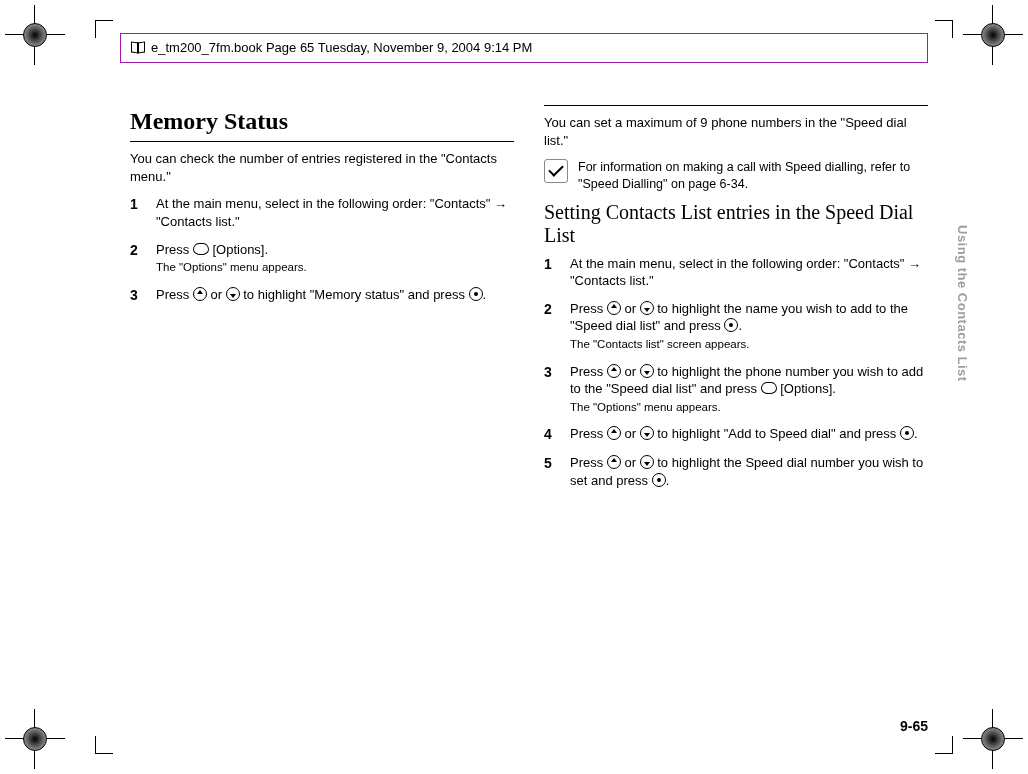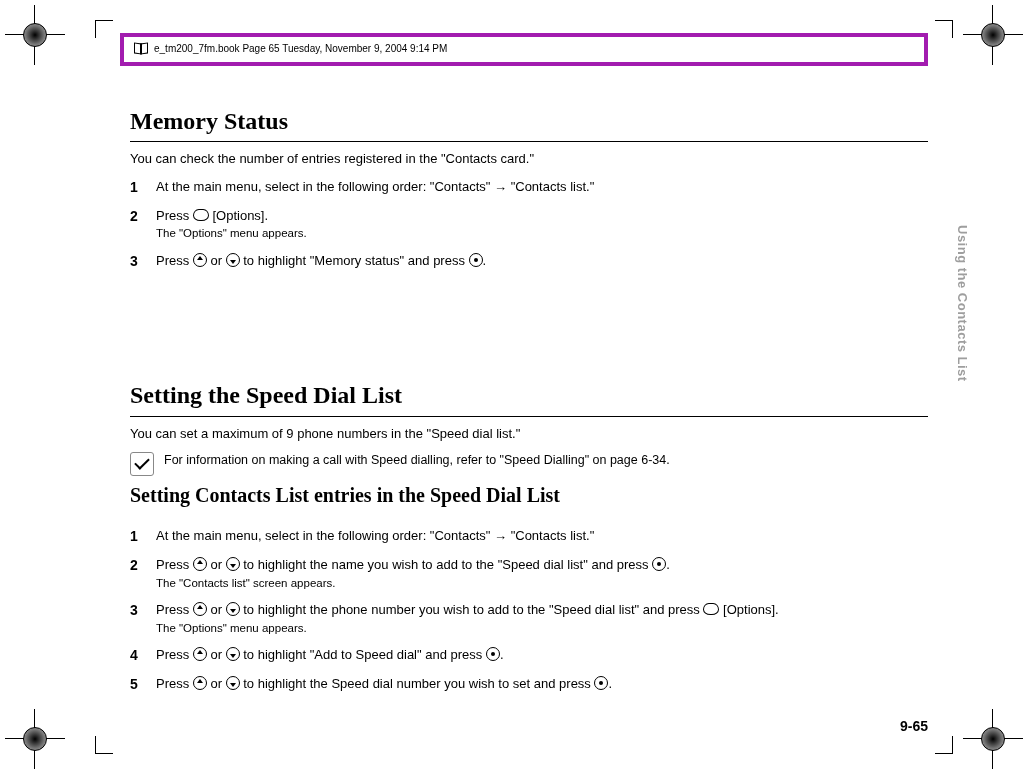--- a/index.html
+++ b/index.html
@@ -17,33 +17,33 @@
   .reg-br { bottom: 5px; right: 5px; }
 
   
   .crop { position: absolute; width: 18px; height: 18px; border-color: #000; border-style: solid; border-width: 0; }
   .crop-tl { top: 20px; left: 95px; border-top-width: 1px; border-left-width: 1px; }
   .crop-tr { top: 20px; right: 75px; border-top-width: 1px; border-right-width: 1px; }
   .crop-bl { bottom: 20px; left: 95px; border-bottom-width: 1px; border-left-width: 1px; }
   .crop-br { bottom: 20px; right: 75px; border-bottom-width: 1px; border-right-width: 1px; }
 
   
-  .runhead { position: absolute; top: 33px; left: 120px; right: 100px; padding: 6px 10px; border: 4px solid #a21caf; font-size: 10px; background: #fff;}
+  .runhead { position: absolute; top: 33px; left: 120px; right: 100px; padding: 6px 10px; border: 1px solid #a21caf; font-size: 13px; background: #fff;}
   .runhead-inner { display:inline-flex; align-items:center; gap:6px; }
 
   
   .sidetab { position: absolute; right: 58px; top: 225px; writing-mode: vertical-rl; font-size: 13px; font-weight: bold; color: #9e9e9e; letter-spacing: .5px; }
 
   
-  .content { position: absolute; top: 105px; left: 130px; right: 100px; bottom: 70px; display: flex; gap: 30px; flex-direction: column; }
+  .content { position: absolute; top: 105px; left: 130px; right: 100px; bottom: 70px; display: flex; gap: 30px; }
   .col { flex: 1; font-size: 13px; line-height: 1.35; }
 
   h1.sec { font-family: "Times New Roman", Times, serif; font-weight: bold; font-size: 24px; margin-bottom: 4px; }
   .rule { border-top: 1px solid #000; margin-bottom: 8px; }
-  h2.subsec { font-family: "Times New Roman", Times, serif; font-weight: bold; font-size: 20px; margin: 6px 0 20px; line-height:1.15;}
+  h2.subsec { font-family: "Times New Roman", Times, serif; font-weight: normal; font-size: 20px; margin: 6px 0 8px; line-height:1.15;}
   .intro { margin-bottom: 10px; }
 
   ol.steps { list-style: none; padding: 0; margin: 0; }
   ol.steps > li { display: flex; margin-bottom: 10px; }
   ol.steps > li .num { font-family: Arial, sans-serif; font-weight: 900; font-size: 14px; width: 26px; flex: 0 0 26px; }
   ol.steps > li .body { flex: 1; }
   .sub { display:block; font-size: 11.5px; margin-top: 2px; }
 
   .key { display: inline-block; width: 14px; height: 14px; border: 1px solid #000; border-radius: 50%; vertical-align: -2px; background:#fff; position:relative;}
   .key.softc { border-radius: 40% 40% 50% 50% / 60% 60% 50% 50%; width:16px; height:12px; vertical-align:-1px;}
@@ -104,21 +104,21 @@
     </span>
   </div>
 
   <div class="sidetab">Using the Contacts List</div>
 
   <div class="content">
 
     <div class="col">
       <h1 class="sec">Memory Status</h1>
       <div class="rule"></div>
-      <p class="intro">You can check the number of entries registered in the "Contacts card."</p>
+      <p class="intro">You can check the number of entries registered in the "Contacts menu."</p>
 
       <ol class="steps">
         <li>
           <span class="num">1</span>
           <span class="body">
             <span>At the main menu, select in the following order: "Contacts" </span><span>→</span><span> "Contacts list."</span>
           </span>
         </li>
         <li>
           <span class="num">2</span>
@@ -130,21 +130,20 @@
         <li>
           <span class="num">3</span>
           <span class="body">
             <span>Press </span><span class="key up"></span><span> or </span><span class="key down"></span><span> to highlight "Memory status" and press </span><span class="key center"></span><span>.</span>
           </span>
         </li>
       </ol>
     </div>
 
     <div class="col">
-      <h1 class="sec">Setting the Speed Dial List</h1>
       <div class="rule"></div>
       <p class="intro">You can set a maximum of 9 phone numbers in the "Speed dial list."</p>
 
       <div class="note">
         <div class="nicon">
             <div class="checkmark"></div>
           </div>
         <div class="ntxt">For information on making a call with Speed dialling, refer to "Speed Dialling" on page 6-34.</div>
       </div>
 

